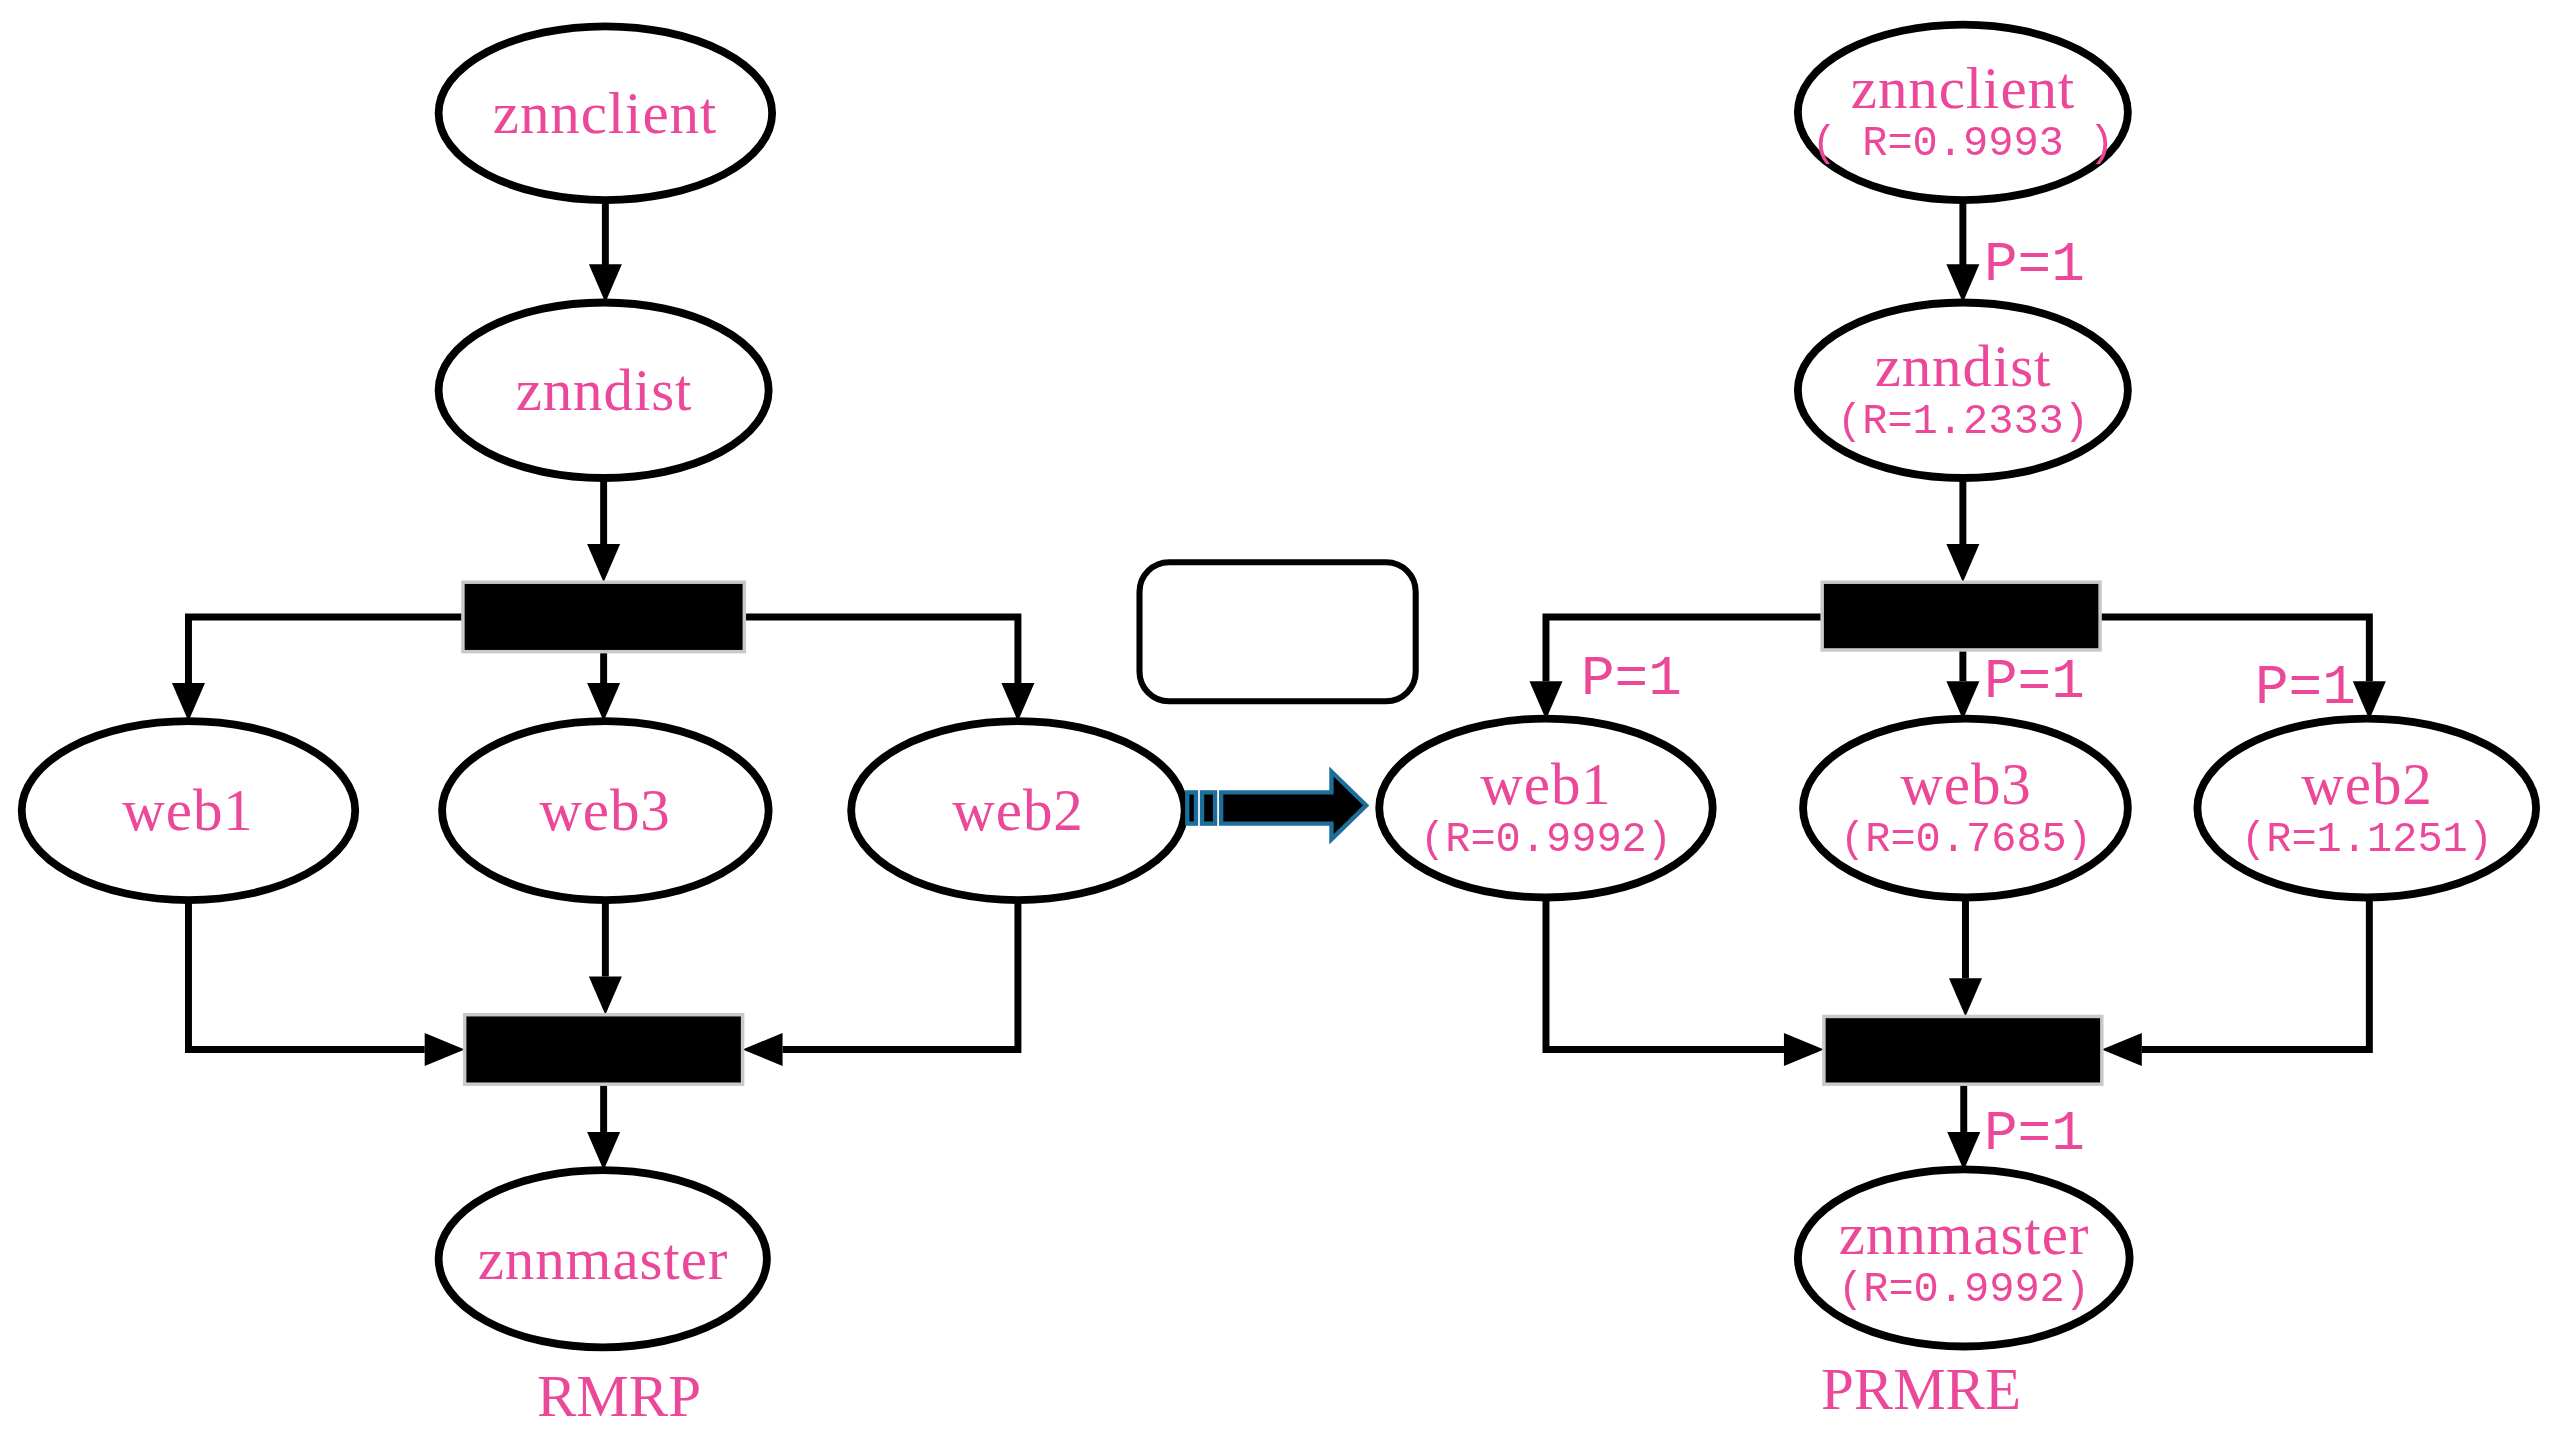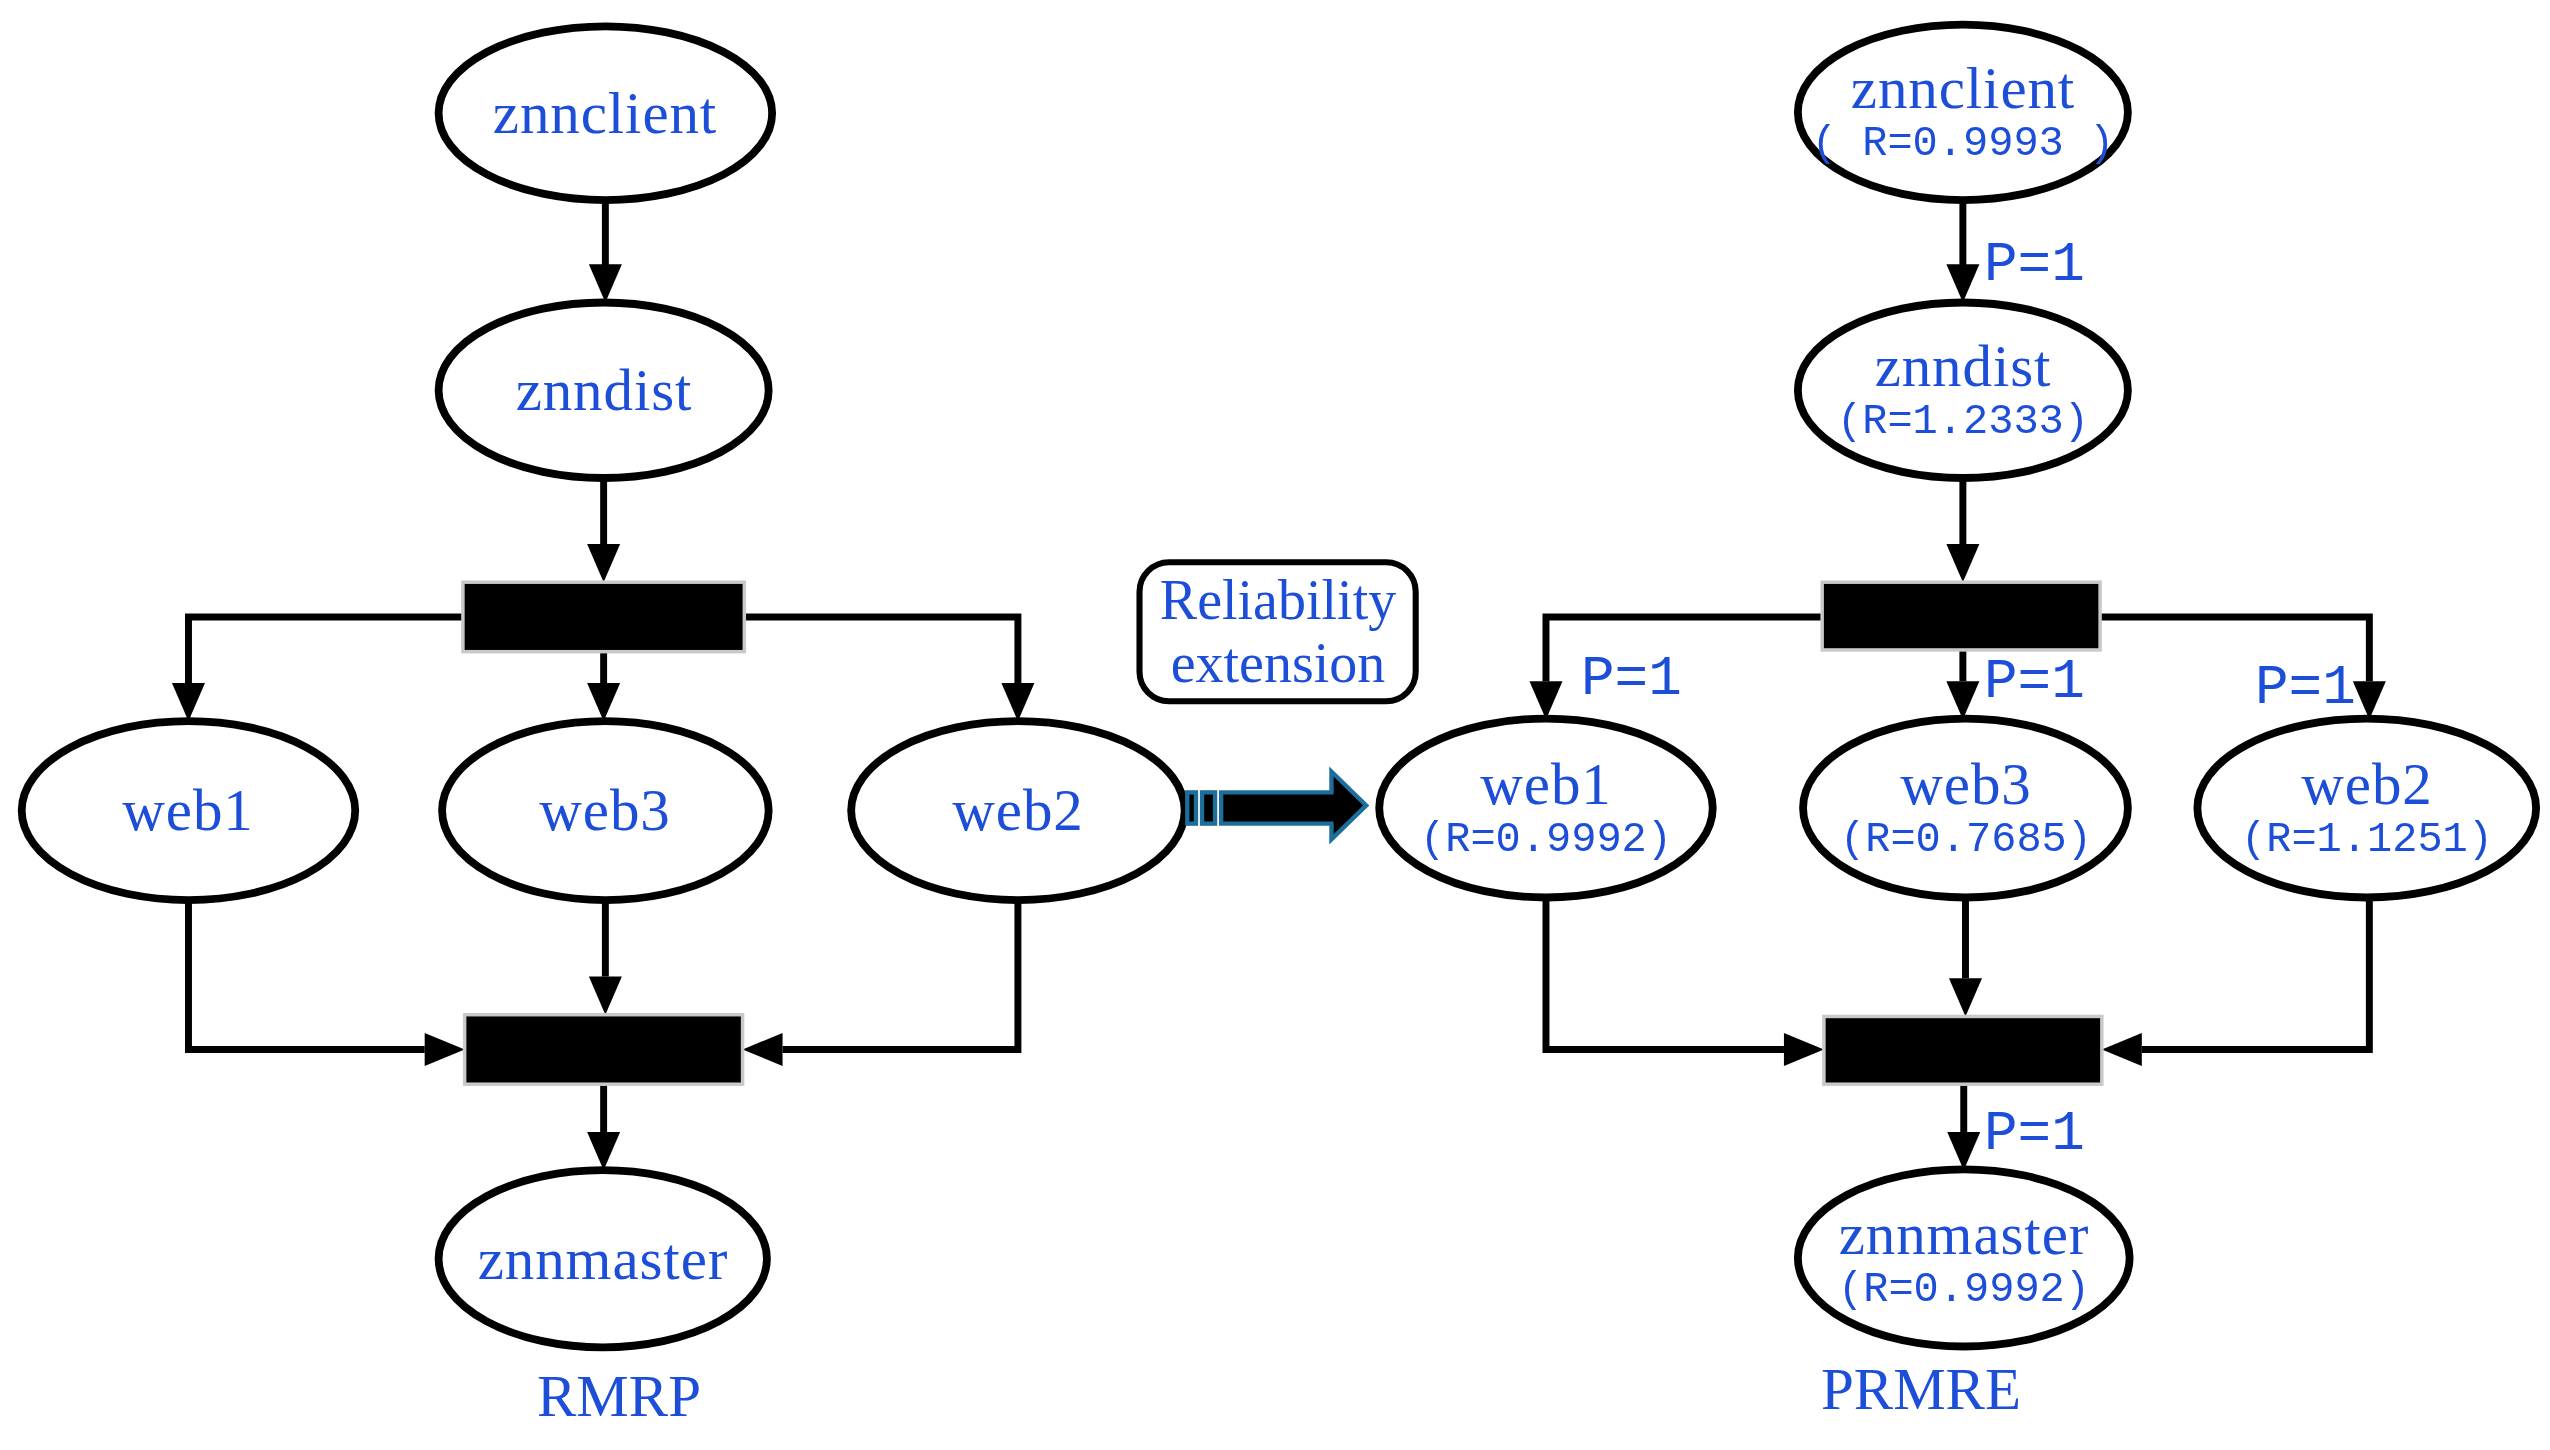--- a/index.html
+++ b/index.html
@@ -1,18 +1,18 @@
 <!DOCTYPE html>
 <html style="font-size:14px"><head>
 <meta charset="utf-8">
 <style>
   html,body{margin:0;padding:0;background:#fff;}
   .figure{
     position:relative;width:2550px;height:1451px;background:#ffffff;
-    font-family:"Liberation Serif","DejaVu Serif",serif;color:#1d4ed8;overflow:hidden;
+    font-family:"Liberation Serif","DejaVu Serif",serif;color:#ec4899;overflow:hidden;
   }
   .layer{position:absolute;left:0;top:0;}
   .node{
     position:absolute;transform:translate(-50%,-50%);
     display:flex;flex-direction:column;align-items:center;text-align:center;white-space:nowrap;
   }
   .nlabel{font-size:59px;line-height:1.06;letter-spacing:0.9px;}
   .nrel{font-size:42px;line-height:1.15;font-family:Liberation Mono, monospace;}
   .plabel{position:absolute;font-size:56px;line-height:1;white-space:nowrap;font-family:Liberation Mono, monospace;}
   .title{position:absolute;transform:translateX(-50%);font-size:59px;line-height:1;white-space:nowrap;}
@@ -174,22 +174,18 @@
     <span class="nlabel">znnmaster</span>
     <span class="nrel">(R=0.9992)</span>
   </div>
 
   <div class="plabel" style="left:1984px;top:237px;">P=1</div>
   <div class="plabel" style="left:1581px;top:651px;">P=1</div>
   <div class="plabel" style="left:1984px;top:654px;">P=1</div>
   <div class="plabel" style="left:2255px;top:660px;">P=1</div>
   <div class="plabel" style="left:1984px;top:1106px;">P=1</div>
 
-  <div class="boxtext">
-    <span>Reliability</span>
-    <span>extension</span>
-  </div>
 
   <div class="title" style="left:599px;top:1367px;margin-left:20px;">RMRP</div>
   <div class="title" style="left:1921px;top:1360px;">PRMRE</div>
 
 </div>
 
 
 </body></html>

